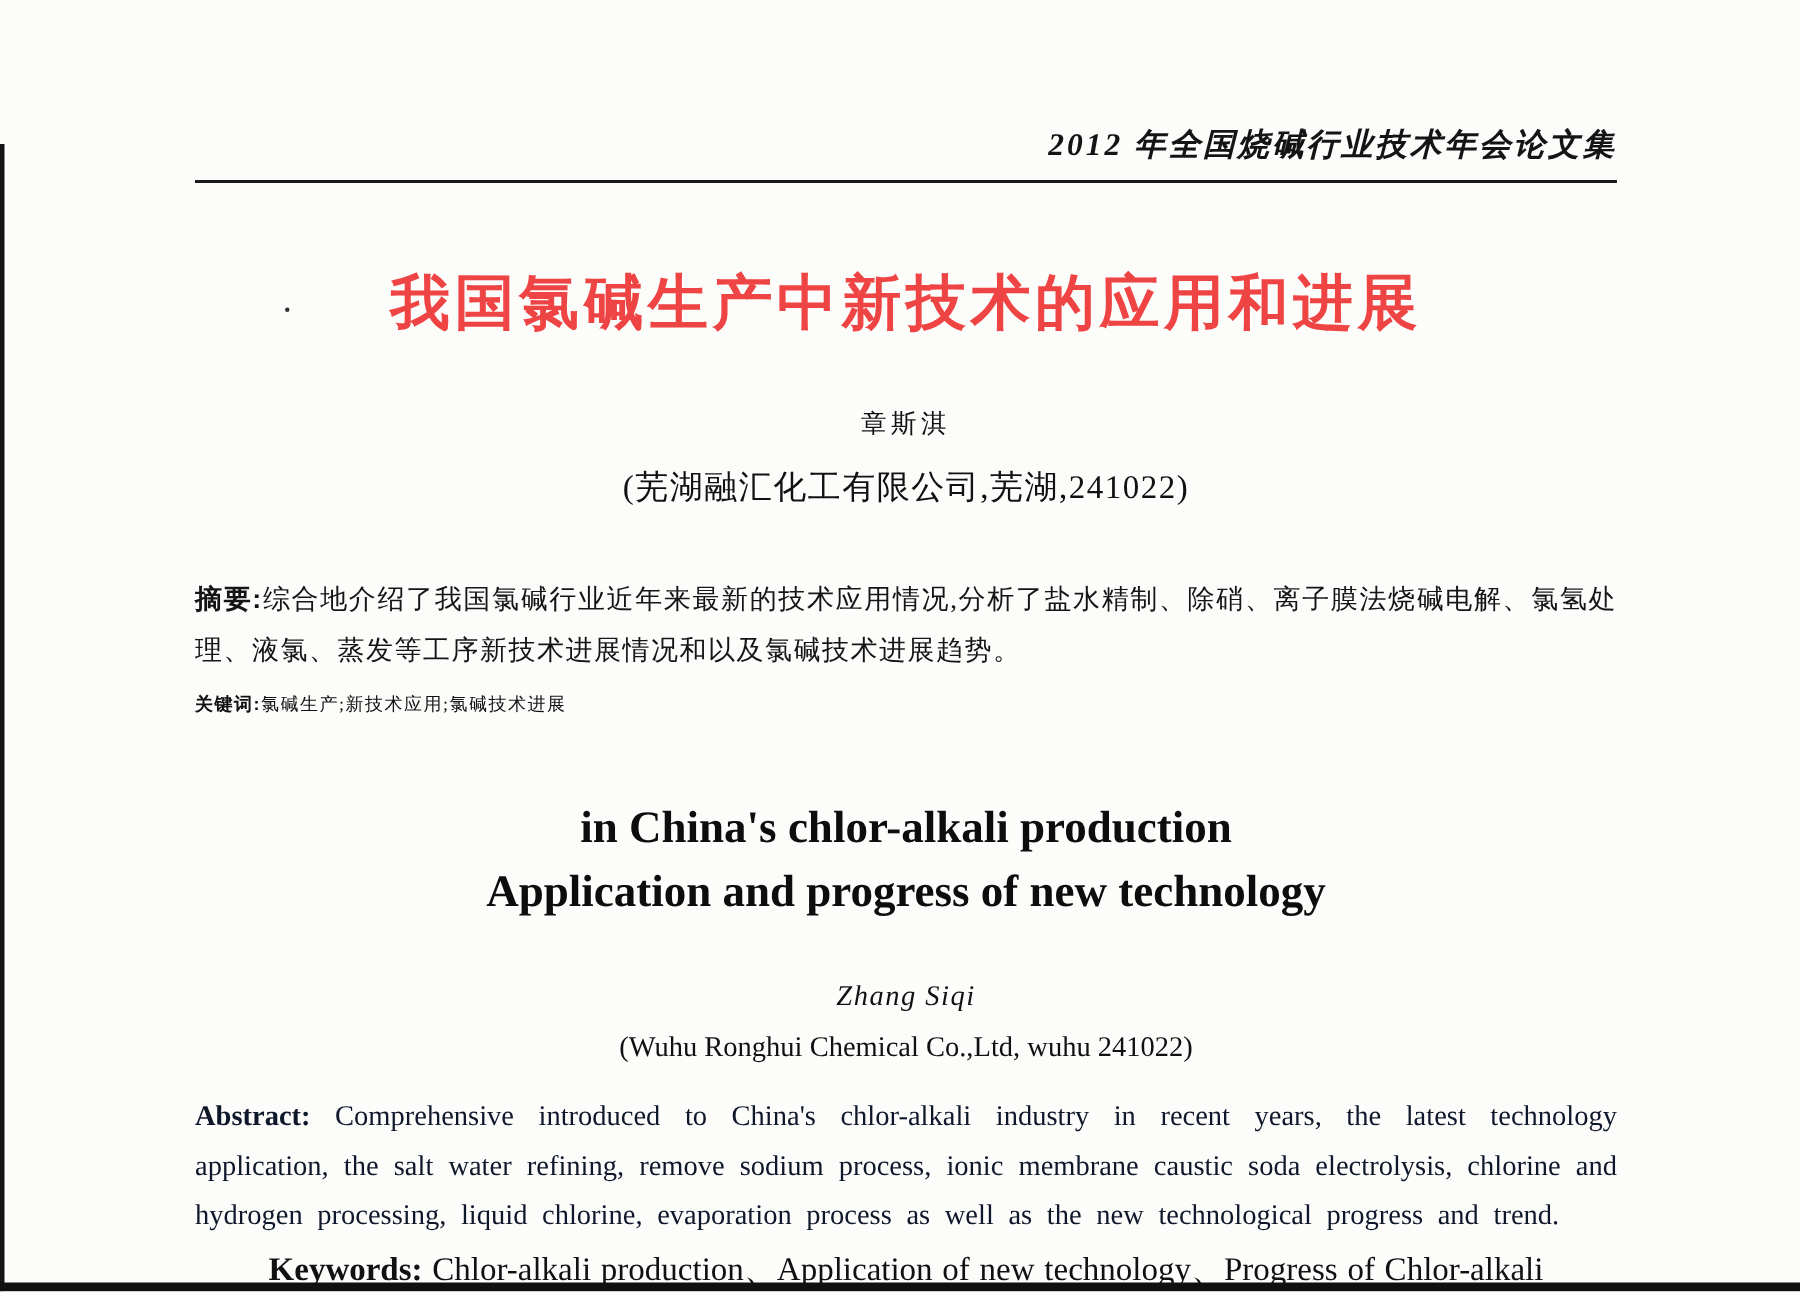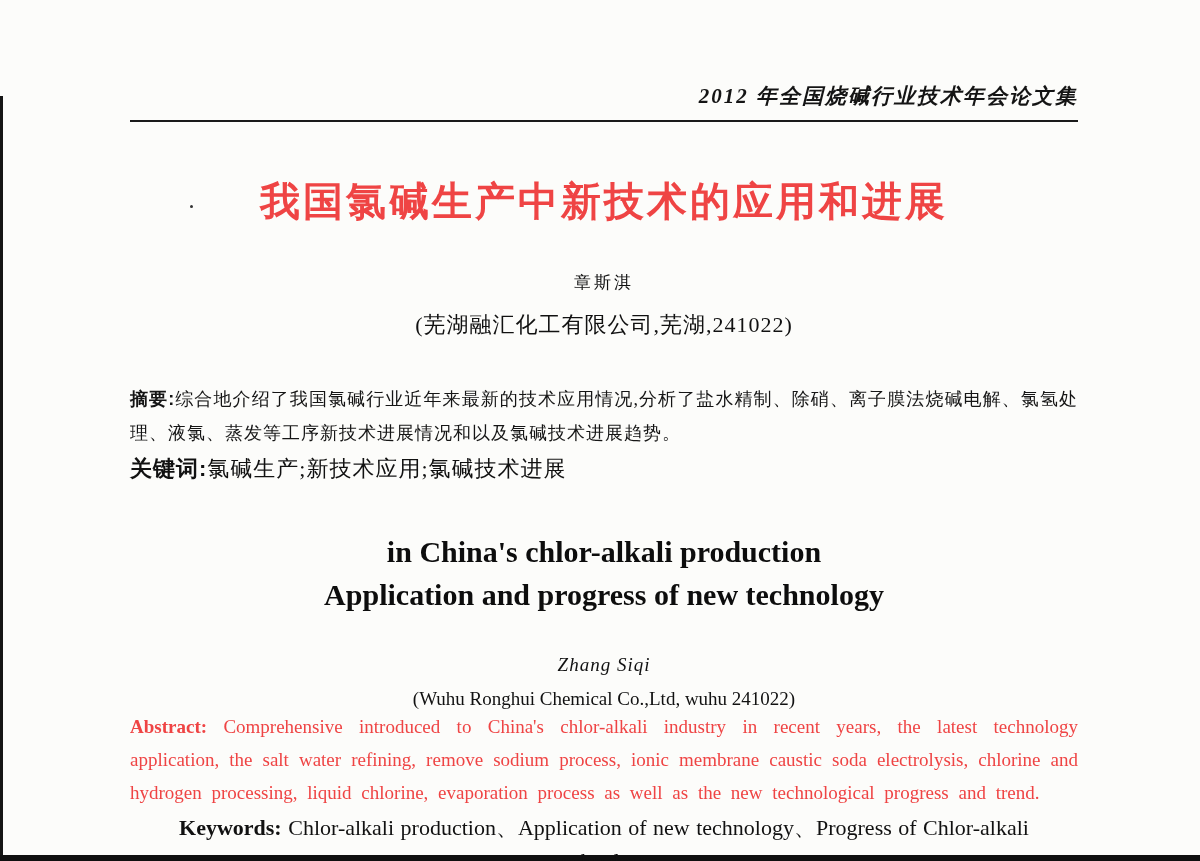--- a/index.html
+++ b/index.html
@@ -67,21 +67,21 @@
     letter-spacing: 1px;
     color: #151515;
   }
   .abstract-zh .lbl,
   .keywords-zh .lbl {
     font-weight: bold;
     font-family: "Liberation Sans", "DejaVu Sans", sans-serif;
   }
   .keywords-zh {
     margin-top: 2px;
-    font-size: 22px;
+    font-size: 12px;
     line-height: 34px;
     letter-spacing: 1px;
   }
   .title-en {
     margin-top: 44px;
     text-align: center;
     font-size: 30px;
     font-weight: bold;
     line-height: 43px;
     color: #0d0d0d;
@@ -92,25 +92,26 @@
     font-style: italic;
     font-size: 19px;
     letter-spacing: 1px;
   }
   .affiliation-en {
     margin-top: 12px;
     text-align: center;
     font-size: 19px;
   }
   .abstract-en {
+    margin-top: 18px;
     font-size: 19px;
     line-height: 33px;
     text-align: justify;
     word-spacing: 5px;
-    color: #ef4444;
+    color: #0f172a;
   }
   .abstract-en .lbl,
   .keywords-en .lbl {
     font-weight: bold;
   }
   .keywords-en {
     margin-top: 2px;
     font-size: 22px;
     line-height: 33px;
     word-spacing: 1px;

